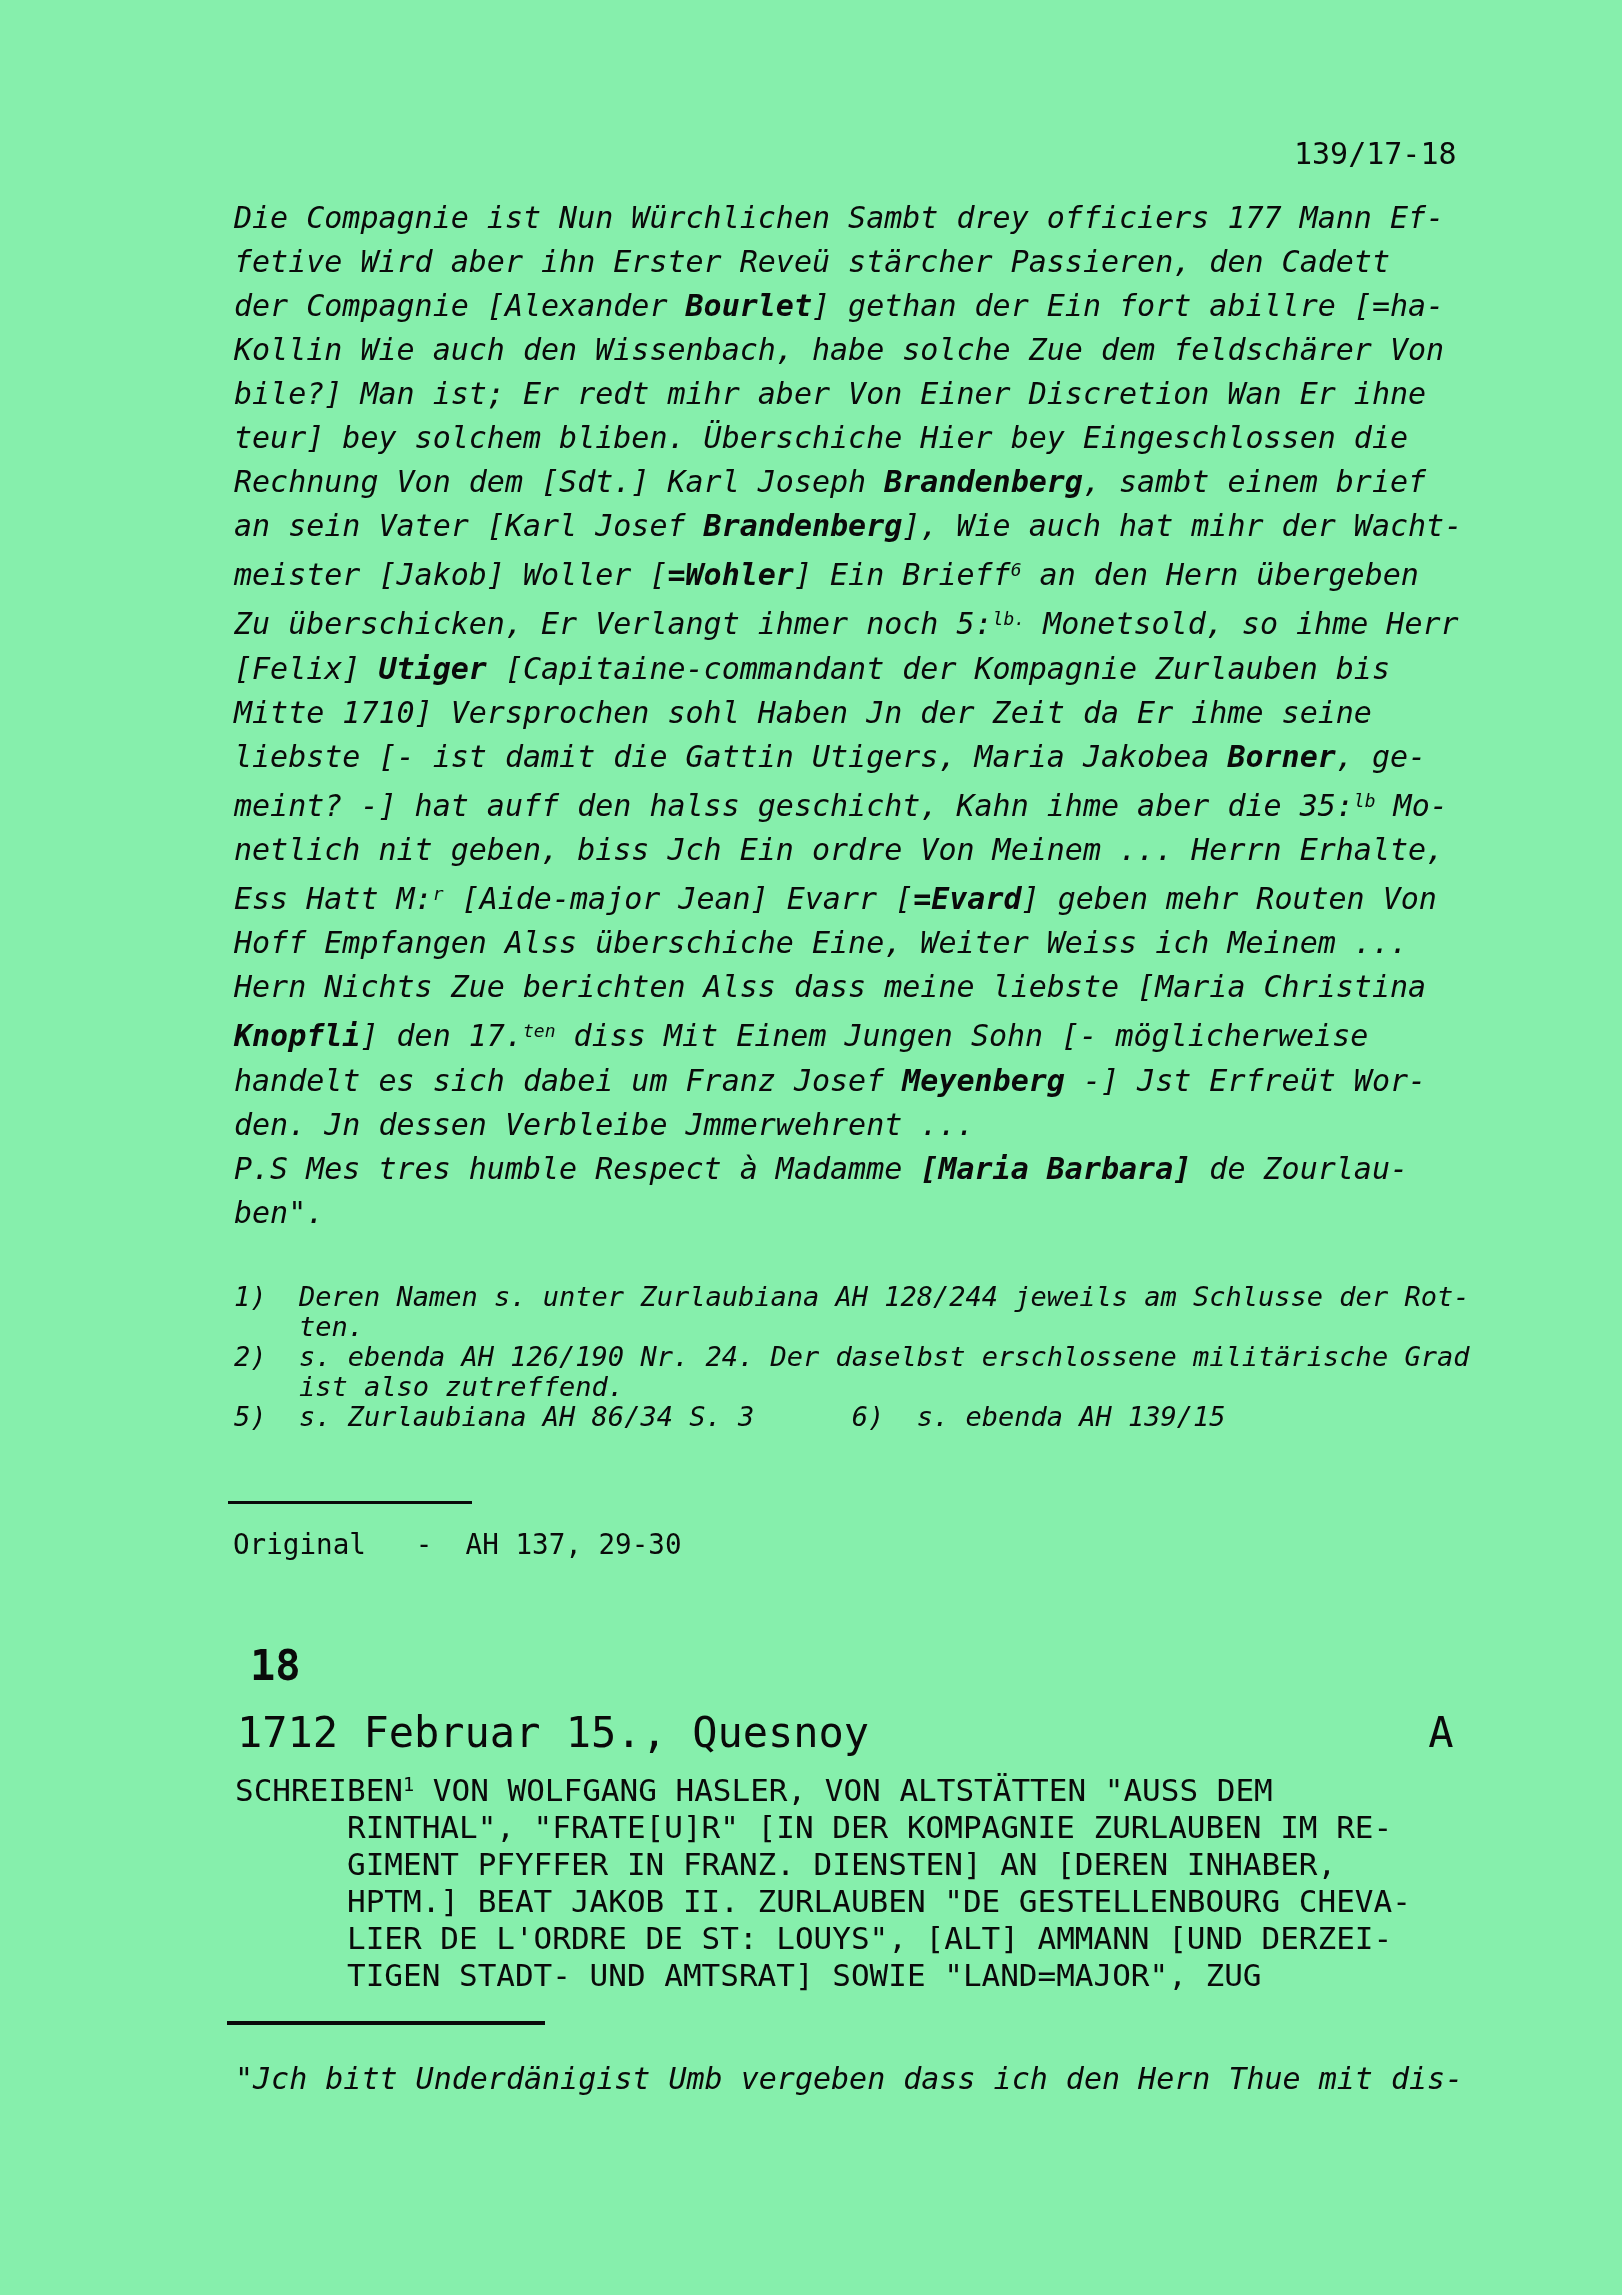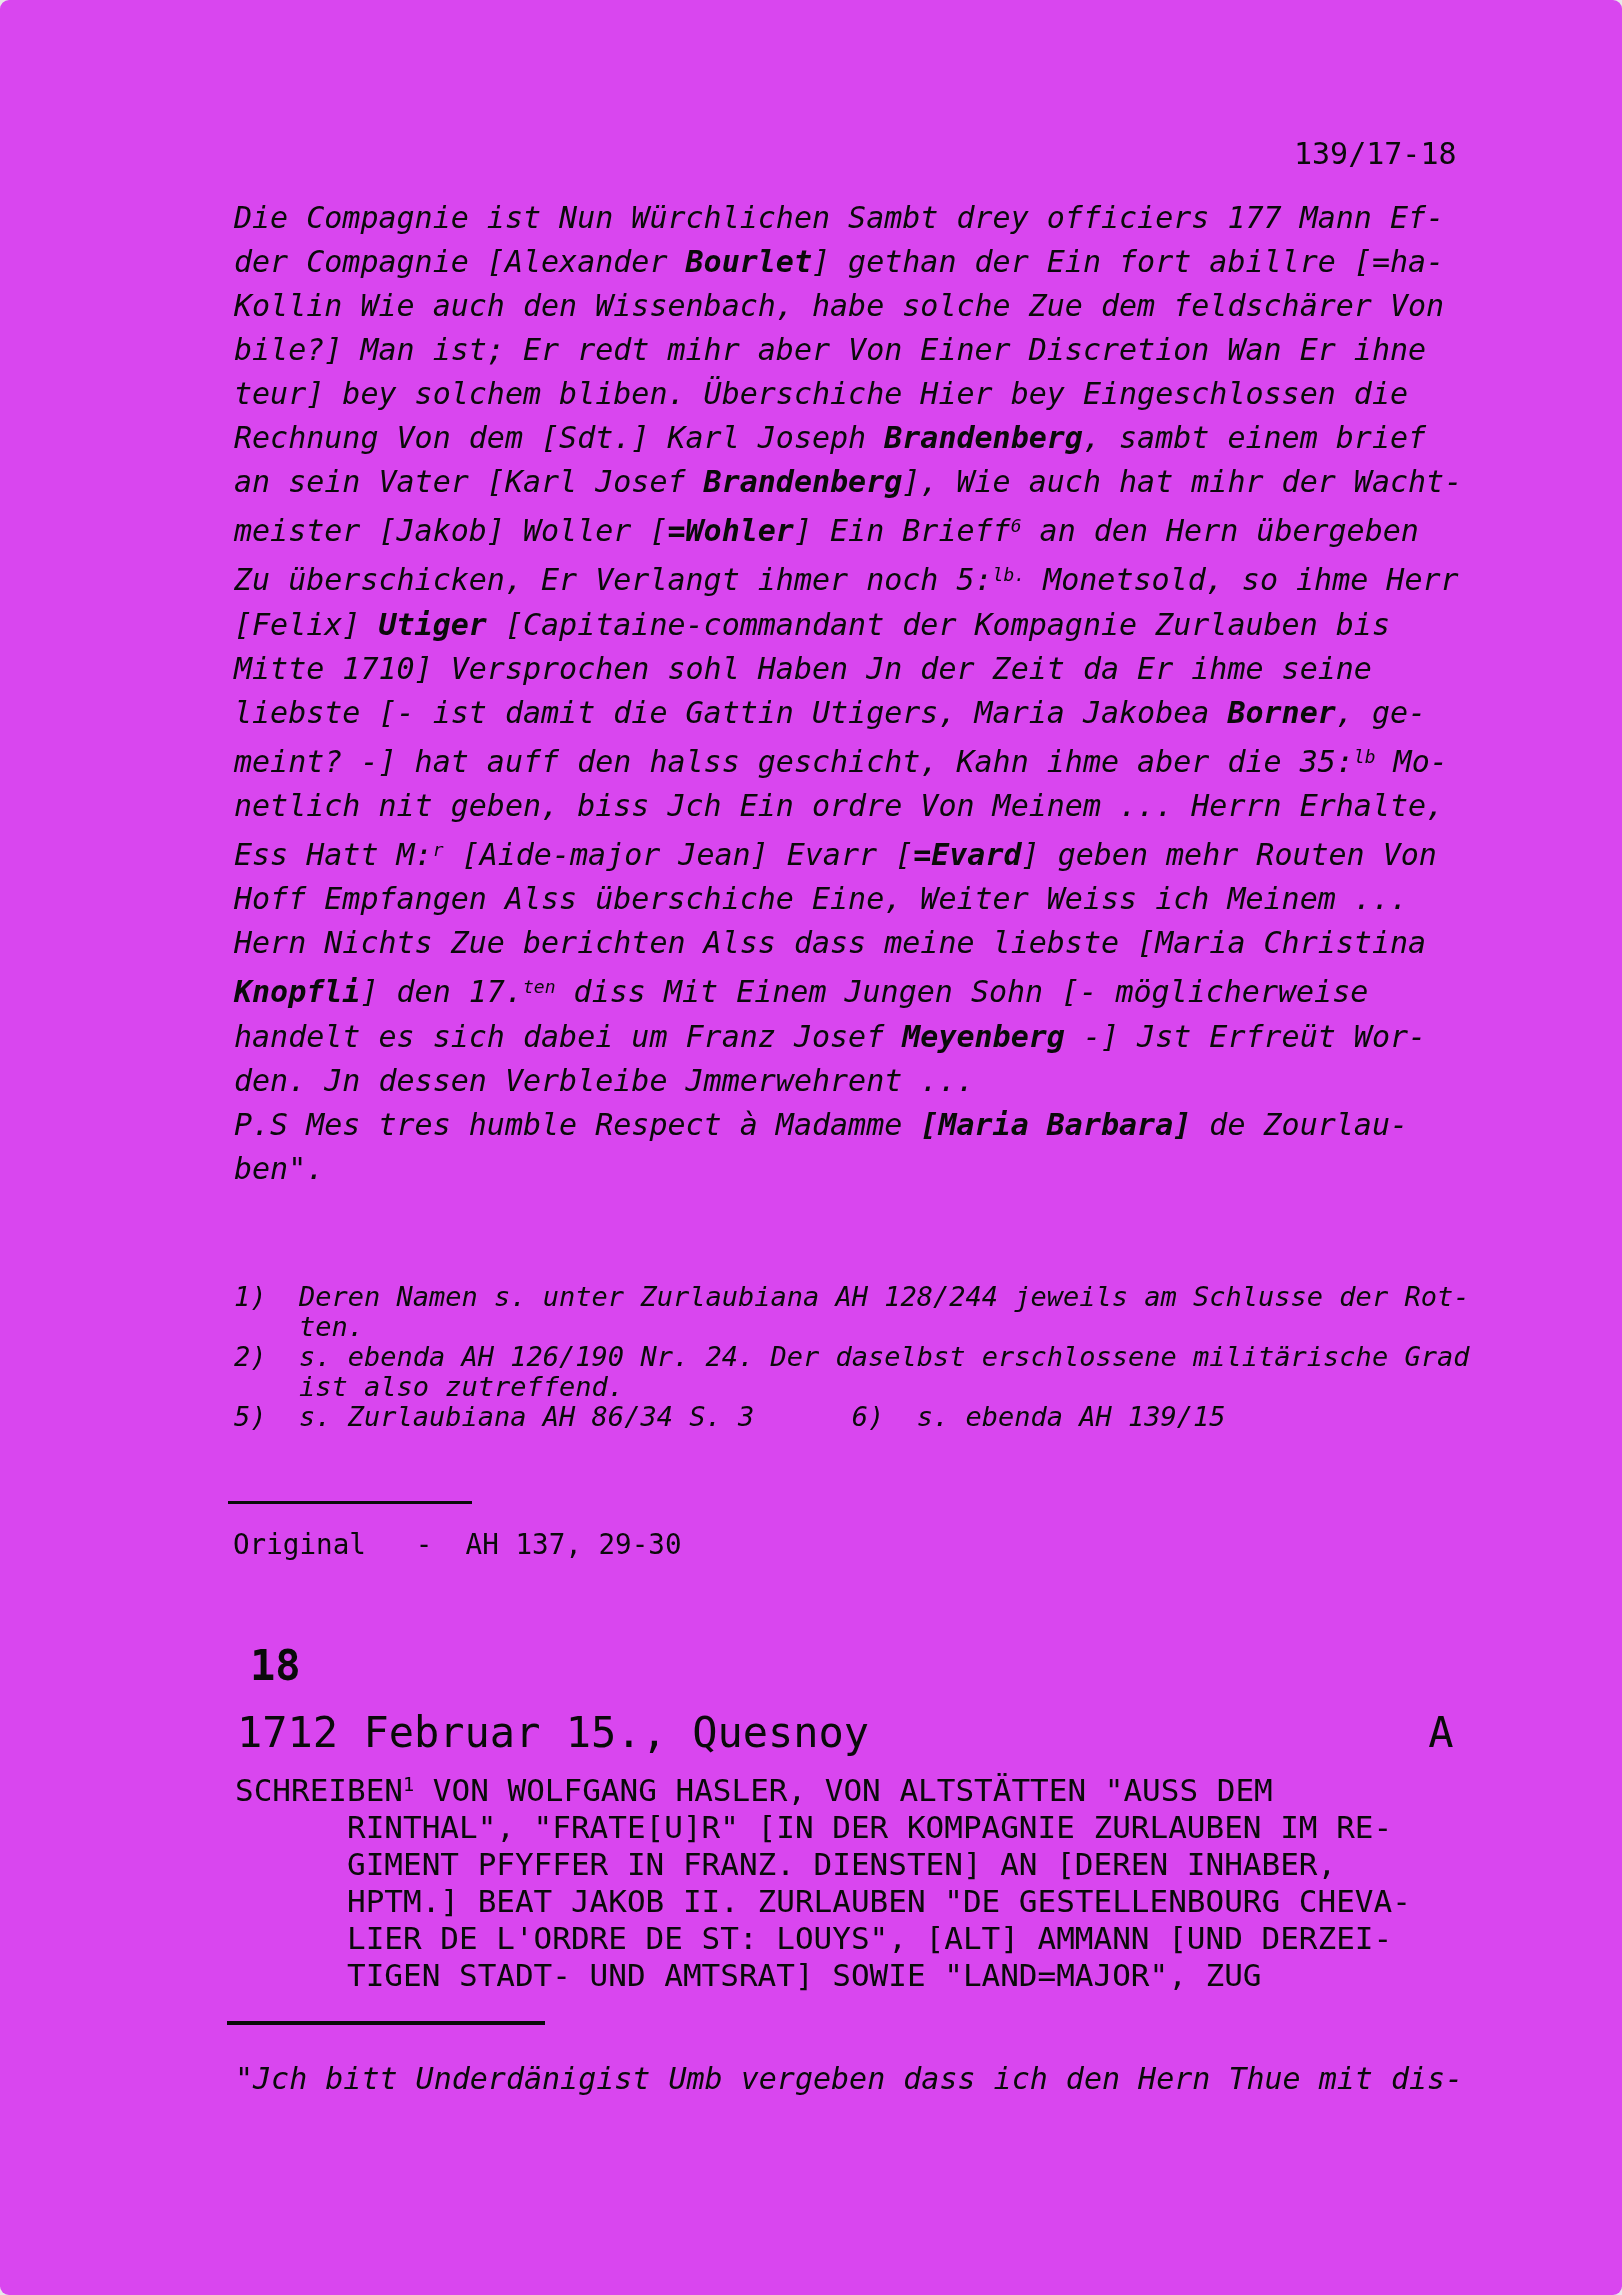--- a/index.html
+++ b/index.html
@@ -1,23 +1,22 @@
 <!DOCTYPE html>
 <html style="font-size:13px"><head>
 <meta charset="utf-8">
 <style>
   html,body{margin:0;padding:0;background:#e8e8e8;}
   .page{
     position:relative;
     width:1622px;height:2295px;
-    background:#d946ef;
+    background:#86efac;
     color:#0a0a0a;
     font-family:"DejaVu Sans Mono","Liberation Mono",monospace;
     overflow:hidden;
-    border-radius:9px;
   }
   .abs{position:absolute;}
   .tline{white-space:pre;}
   .b{font-weight:bold;}
   .sup{font-size:0.60em;vertical-align:0.52em;}
   
   .pageref{left:1294px;top:136px;font-size:30px;}
   
   .letter{left:234px;top:196px;width:1265px;font-size:30px;line-height:44px;font-style:italic;}
   
@@ -39,20 +38,21 @@
 </style>
 </head>
 <body>
 
 <div class="page">
 
   <div class="abs pageref">139/17-18</div>
 
   <div class="abs letter">
       <div class="tline"><span>Die Compagnie ist Nun Würchlichen Sambt drey officiers 177 Mann Ef-</span></div>
+      <div class="tline"><span>fetive Wird aber ihn Erster Reveü stärcher Passieren, den Cadett</span></div>
       <div class="tline"><span>der Compagnie [Alexander </span><span class="b">Bourlet</span><span>] gethan der Ein fort abillre [=ha-</span></div>
       <div class="tline"><span>Kollin Wie auch den Wissenbach, habe solche Zue dem feldschärer Von</span></div>
       <div class="tline"><span>bile?] Man ist; Er redt mihr aber Von Einer Discretion Wan Er ihne</span></div>
       <div class="tline"><span>teur] bey solchem bliben. Überschiche Hier bey Eingeschlossen die</span></div>
       <div class="tline"><span>Rechnung Von dem [Sdt.] Karl Joseph </span><span class="b">Brandenberg</span><span>, sambt einem brief</span></div>
       <div class="tline"><span>an sein Vater [Karl Josef </span><span class="b">Brandenberg</span><span>], Wie auch hat mihr der Wacht-</span></div>
       <div class="tline"><span>meister [Jakob] Woller [</span><span class="b">=Wohler</span><span>] Ein Brieff</span><span class="sup">6</span><span> an den Hern übergeben</span></div>
       <div class="tline"><span>Zu überschicken, Er Verlangt ihmer noch 5:</span><span class="sup">lb.</span><span> Monetsold, so ihme Herr</span></div>
       <div class="tline"><span>[Felix] </span><span class="b">Utiger</span><span> [Capitaine-commandant der Kompagnie Zurlauben bis</span></div>
       <div class="tline"><span>Mitte 1710] Versprochen sohl Haben Jn der Zeit da Er ihme seine</span></div>

